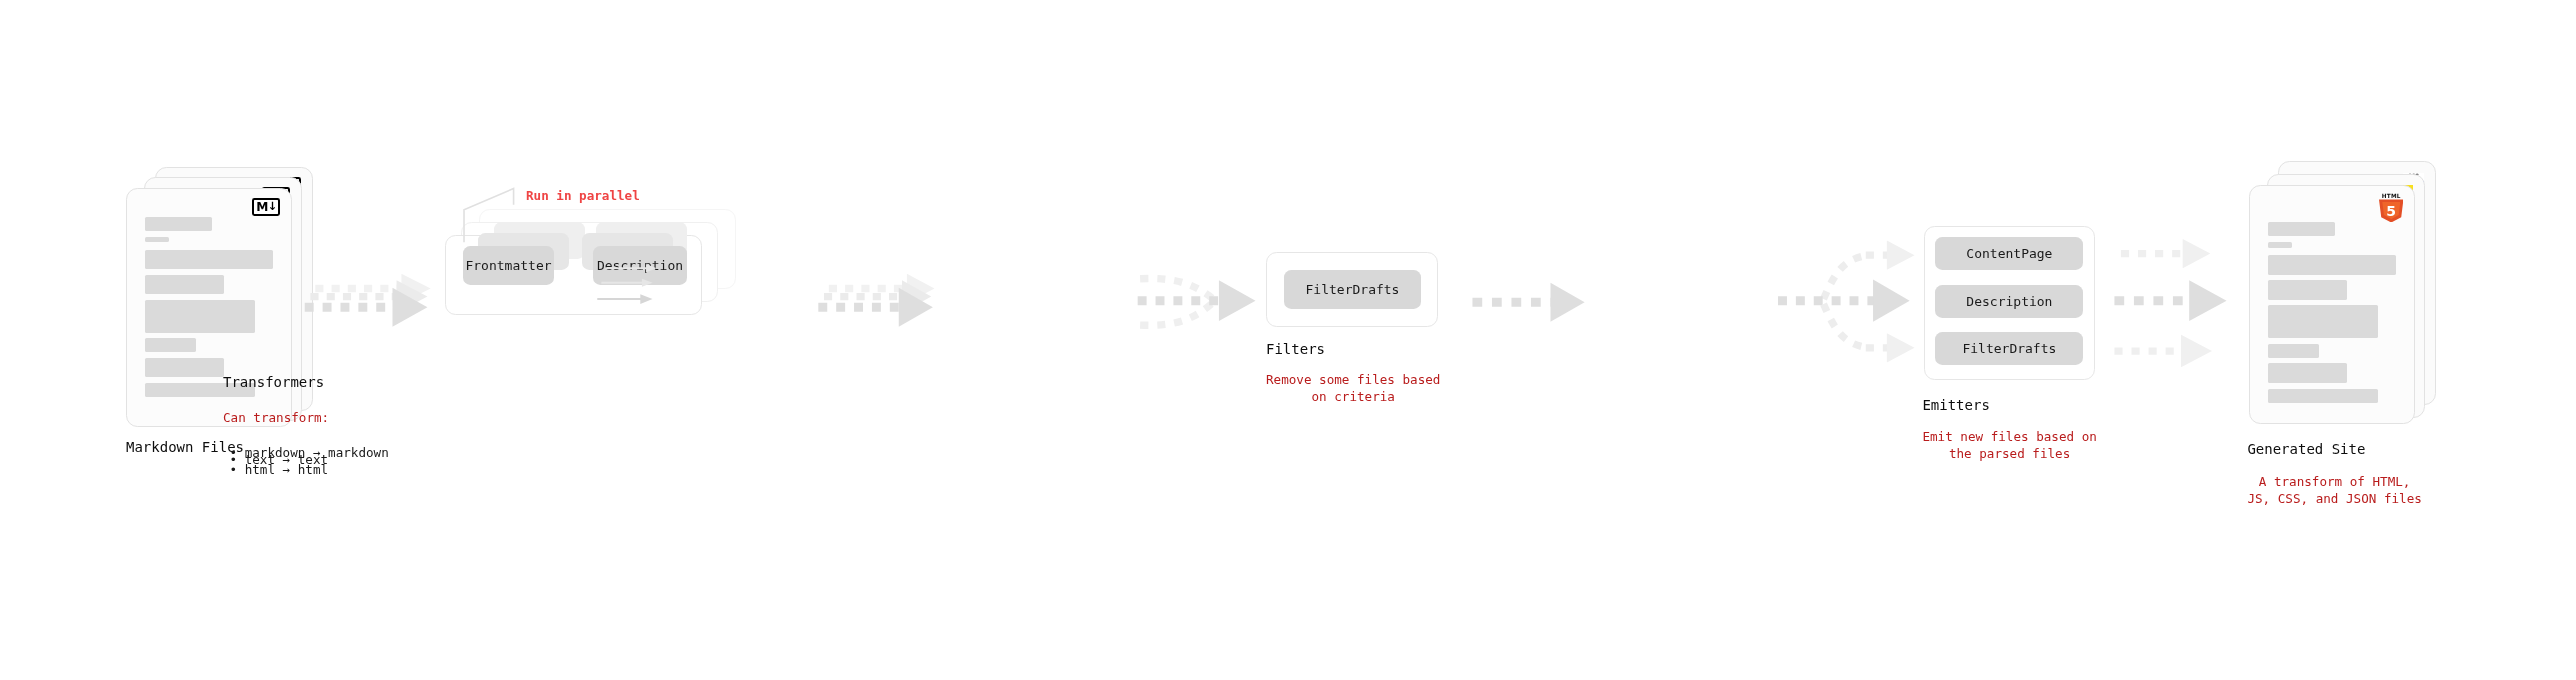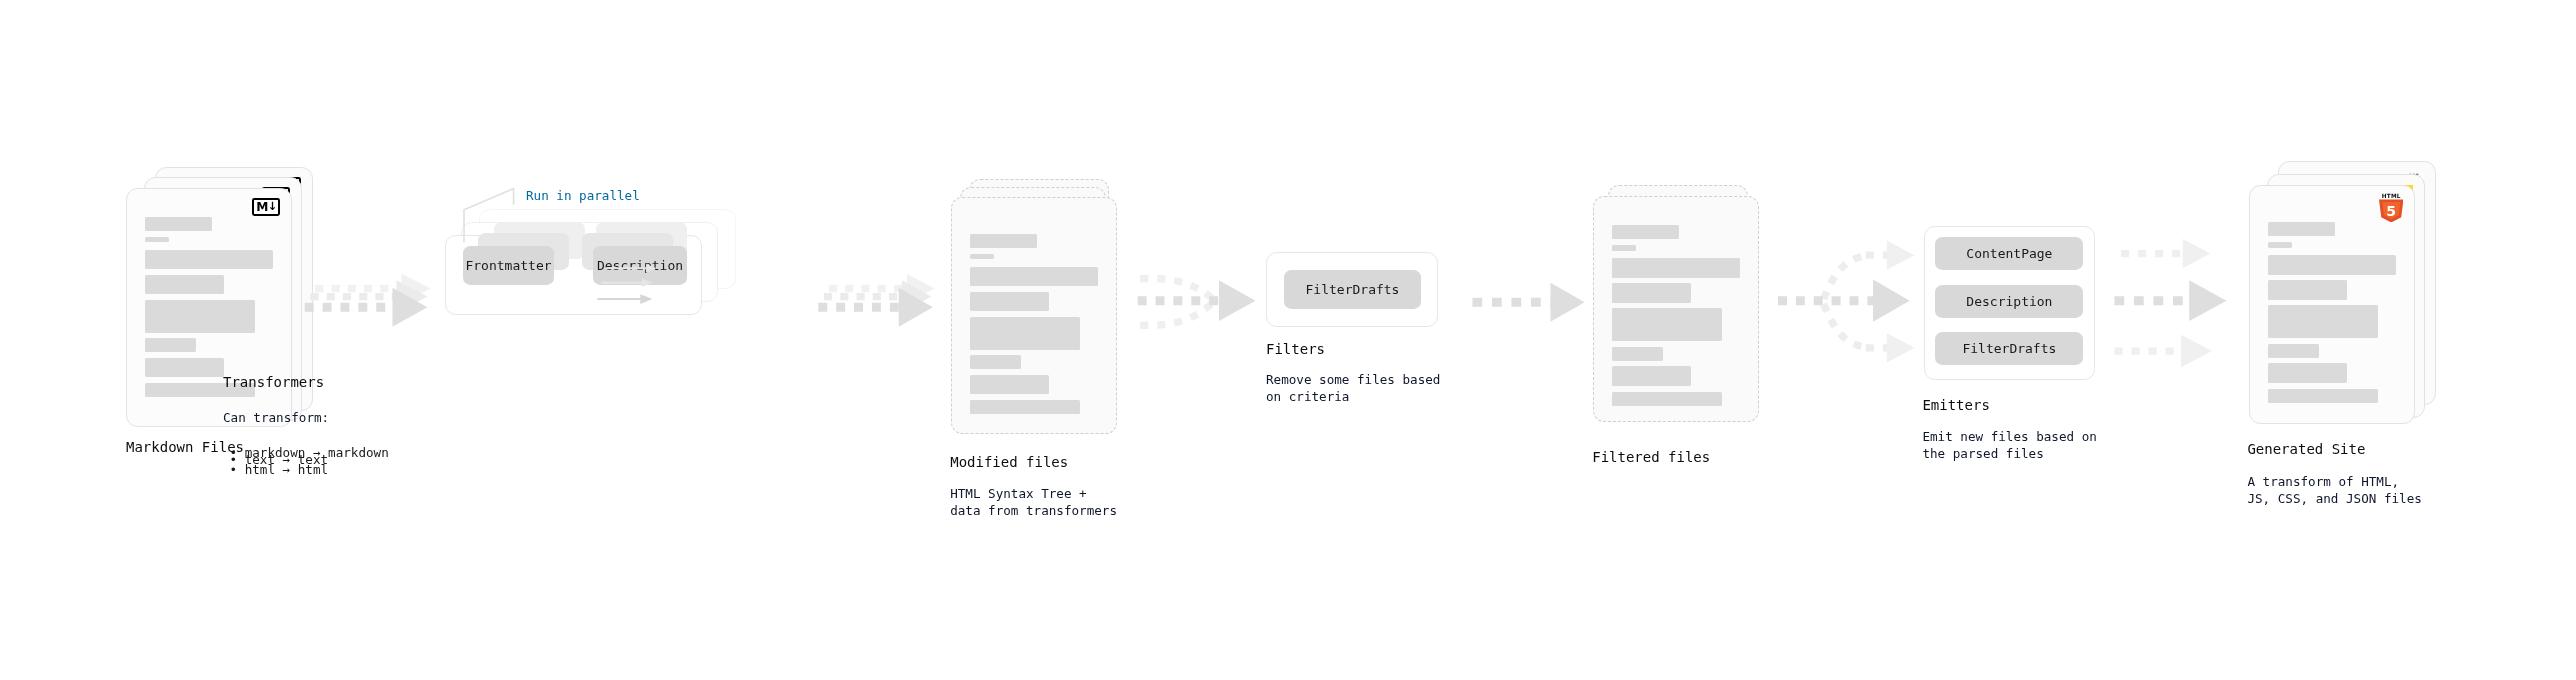--- a/index.html
+++ b/index.html
@@ -111,22 +111,23 @@
   
   .title {
     font-size: 14px;
     letter-spacing: 0px;
     color: #0d0d0d;
     white-space: nowrap;
   }
   .subtitle {
     font-size: 12.6px;
     line-height: 1.33;
-    color: #0f172a;
+    color: #b91c1c;
     white-space: pre;
+    text-align: center;
   }
   .caption-list {
     font-size: 12.6px;
     line-height: 1.33;
     color: #1a1a1a;
     white-space: pre;
   }
 
   
   .group-box {
@@ -146,22 +147,23 @@
     font-size: 13px;
     color: #1a1a1a;
     white-space: nowrap;
   }
   .chip.ghost2 { background: #e6e6e6; color: transparent; }
   .chip.ghost3 { background: #efefef; color: transparent; }
 
   .runlabel {
     position: absolute;
     font-size: 12.6px;
-    color: #0369a1;
+    color: #ef4444;
     white-space: nowrap;
+    font-weight: bold;
   }
 
   svg.overlay {
     position: absolute; inset: 0;
     width: 2576px; height: 681px;
     pointer-events: none;
   }
 </style>
 </head>
 <body>
@@ -236,70 +238,31 @@
   </div>
 
   <div class="node" style="left:223px; top:0px;">
     <div class="title" style="position:absolute; left:0px; top:374px;">Transformers</div>
     <div class="subtitle" style="position:absolute; left:0px; top:410px;">Can transform:</div>
     <div class="caption-list" style="position:absolute; left:6.5px; top:452px;">• text → text</div>
     <div class="caption-list" style="position:absolute; left:6.5px; top:445px;">• markdown → markdown</div>
     <div class="caption-list" style="position:absolute; left:6.5px; top:462px;">• html → html</div>
   </div>
 
-  <div class="node" style="left:951px; top:179px;">
-    <div class="doc-stack" style="width:179px; height:260px;">
-      <div class="doc-card dashed" style="left:18px; top:0px; width:140px; height:244px;"></div>
-      <div class="doc-card dashed" style="left:9px; top:8.1px; width:146px; height:244px;"></div>
-      <div class="doc-card dashed" style="left:0px; top:18px; width:166px; height:237px;">
-        <div class="doc-lines" style="top:36px;">
-          <div class="line" style="width:52%; height:14px;"></div>
-          <div class="line" style="width:19%; height:5.7px;"></div>
-          <div class="line" style="width:100%; height:19.5px; margin-top:7.3px;"></div>
-          <div class="line" style="width:62%; height:19.5px;"></div>
-          <div class="line" style="width:86%; height:32.5px;"></div>
-          <div class="line" style="width:40%; height:14px;"></div>
-          <div class="line" style="width:62%; height:19.5px;"></div>
-          <div class="line" style="width:86%; height:14px;"></div>
-        </div>
-      </div>
-    </div>
-    <div class="title" style="position:absolute; left:-0.8px; top:275px;">Modified files</div>
-    <div class="subtitle" style="position:absolute; left:-0.8px; top:307px;">HTML Syntax Tree +
-data from transformers</div>
-  </div>
 
   <div class="node" style="left:1266px; top:252px;">
     <div class="group-box" style="left:0px; top:0px; width:172px; height:75px;"></div>
     <div class="chip" style="left:18px; top:18px; width:137px; height:39px;">
       <span>FilterDrafts</span>
     </div>
     <div class="title" style="position:absolute; left:0px; top:89px;">Filters</div>
     <div class="subtitle" style="position:absolute; left:0px; top:120px;">Remove some files based
 on criteria</div>
   </div>
 
-  <div class="node" style="left:1593px; top:185px;">
-    <div class="doc-stack" style="width:179px; height:252px;">
-      <div class="doc-card dashed" style="left:14.6px; top:0px; width:140px; height:237px;"></div>
-      <div class="doc-card dashed" style="left:0px; top:11.4px; width:166px; height:226px;">
-        <div class="doc-lines" style="top:28px;">
-          <div class="line" style="width:52%; height:14px;"></div>
-          <div class="line" style="width:19%; height:5.7px;"></div>
-          <div class="line" style="width:100%; height:19.5px; margin-top:7.3px;"></div>
-          <div class="line" style="width:62%; height:19.5px;"></div>
-          <div class="line" style="width:86%; height:32.5px;"></div>
-          <div class="line" style="width:40%; height:14px;"></div>
-          <div class="line" style="width:62%; height:19.5px;"></div>
-          <div class="line" style="width:86%; height:14px;"></div>
-        </div>
-      </div>
-    </div>
-    <div class="title" style="position:absolute; left:-0.8px; top:264px;">Filtered files</div>
-  </div>
 
   <div class="node" style="left:1924px; top:226px;">
     <div class="group-box" style="left:0px; top:0px; width:171px; height:154px;"></div>
     <div class="chip" style="left:11.4px; top:11.4px; width:148px; height:32.5px;">
       <span>ContentPage</span>
     </div>
     <div class="chip" style="left:11.4px; top:59px; width:148px; height:32.5px;">
       <span>Description</span>
     </div>
     <div class="chip" style="left:11.4px; top:106px; width:148px; height:32.5px;">

